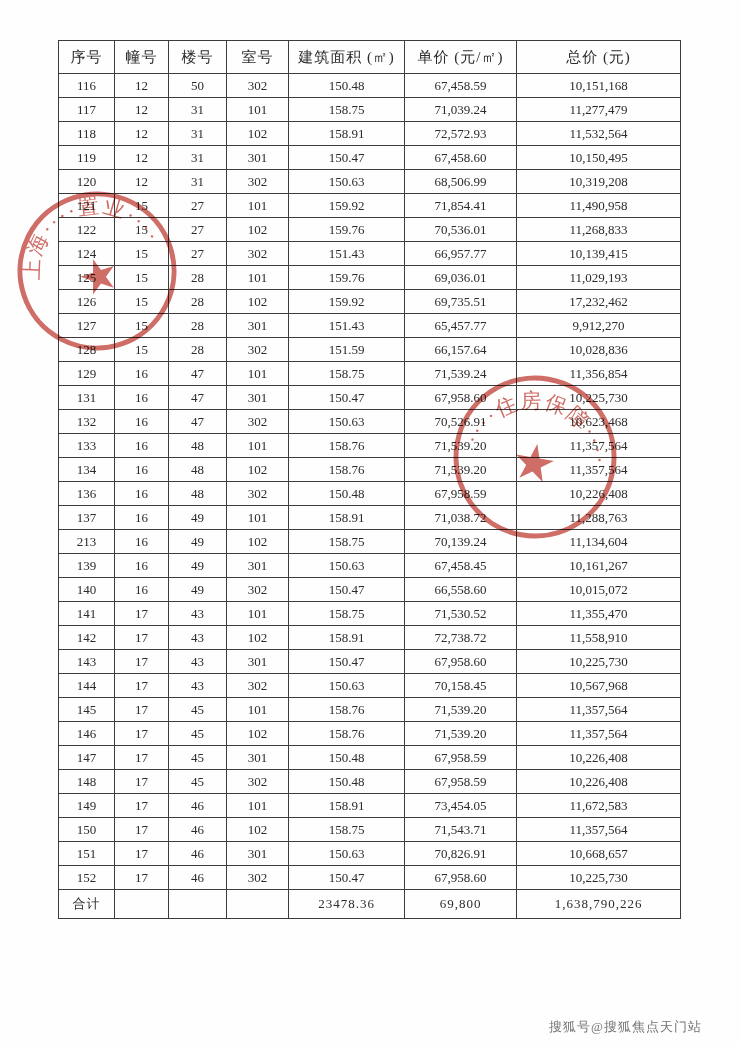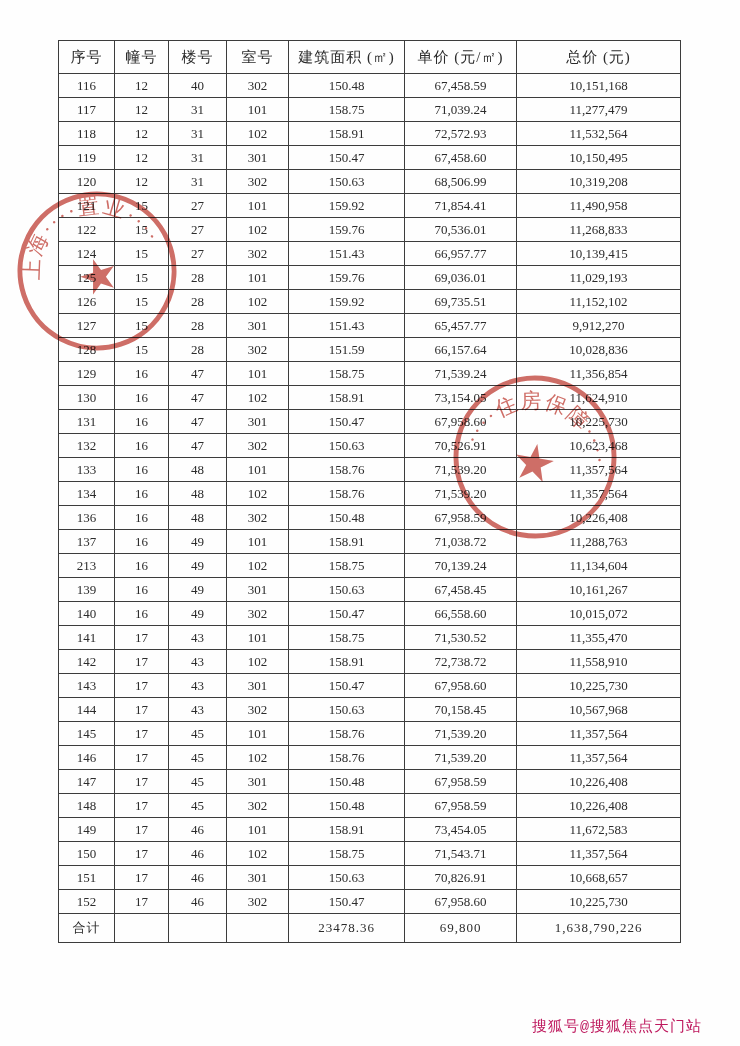--- a/index.html
+++ b/index.html
@@ -41,23 +41,23 @@
     mix-blend-mode:multiply;
     opacity:0.78;
     pointer-events:none;
   }
   .stamp-left  { left:14px;  top:188px; transform:rotate(-18deg); }
   .stamp-right { left:450px; top:372px; transform:rotate(10deg); }
 
   .footer-credit {
     position:absolute;
     right:38px; bottom:10px;
-    font-size:15px;
-    color:#be185d;
-    font-family:Liberation Mono, monospace;
+    font-size:13px;
+    color:#737373;
+    font-family:Liberation Serif, serif;
     letter-spacing:1px;
   }
 </style>
 </head>
 <body>
 
 <div class="page">
 
   <table class="price-table">
     <colgroup>
@@ -77,21 +77,21 @@
           <th>室号</th>
           <th>建筑面积 (㎡)</th>
           <th>单价 (元/㎡)</th>
           <th>总价 (元)</th>
         </tr>
     </thead>
     <tbody>
         <tr>
           <td>116</td>
           <td>12</td>
-          <td>40</td>
+          <td>50</td>
           <td>302</td>
           <td>150.48</td>
           <td>67,458.59</td>
           <td>10,151,168</td>
         </tr>
         <tr>
           <td>117</td>
           <td>12</td>
           <td>31</td>
           <td>101</td>
@@ -162,21 +162,21 @@
           <td>69,036.01</td>
           <td>11,029,193</td>
         </tr>
         <tr>
           <td>126</td>
           <td>15</td>
           <td>28</td>
           <td>102</td>
           <td>159.92</td>
           <td>69,735.51</td>
-          <td>11,152,102</td>
+          <td>17,232,462</td>
         </tr>
         <tr>
           <td>127</td>
           <td>15</td>
           <td>28</td>
           <td>301</td>
           <td>151.43</td>
           <td>65,457.77</td>
           <td>9,912,270</td>
         </tr>
@@ -190,29 +190,20 @@
           <td>10,028,836</td>
         </tr>
         <tr>
           <td>129</td>
           <td>16</td>
           <td>47</td>
           <td>101</td>
           <td>158.75</td>
           <td>71,539.24</td>
           <td>11,356,854</td>
-        </tr>
-        <tr>
-          <td>130</td>
-          <td>16</td>
-          <td>47</td>
-          <td>102</td>
-          <td>158.91</td>
-          <td>73,154.05</td>
-          <td>11,624,910</td>
         </tr>
         <tr>
           <td>131</td>
           <td>16</td>
           <td>47</td>
           <td>301</td>
           <td>150.47</td>
           <td>67,958.60</td>
           <td>10,225,730</td>
         </tr>

